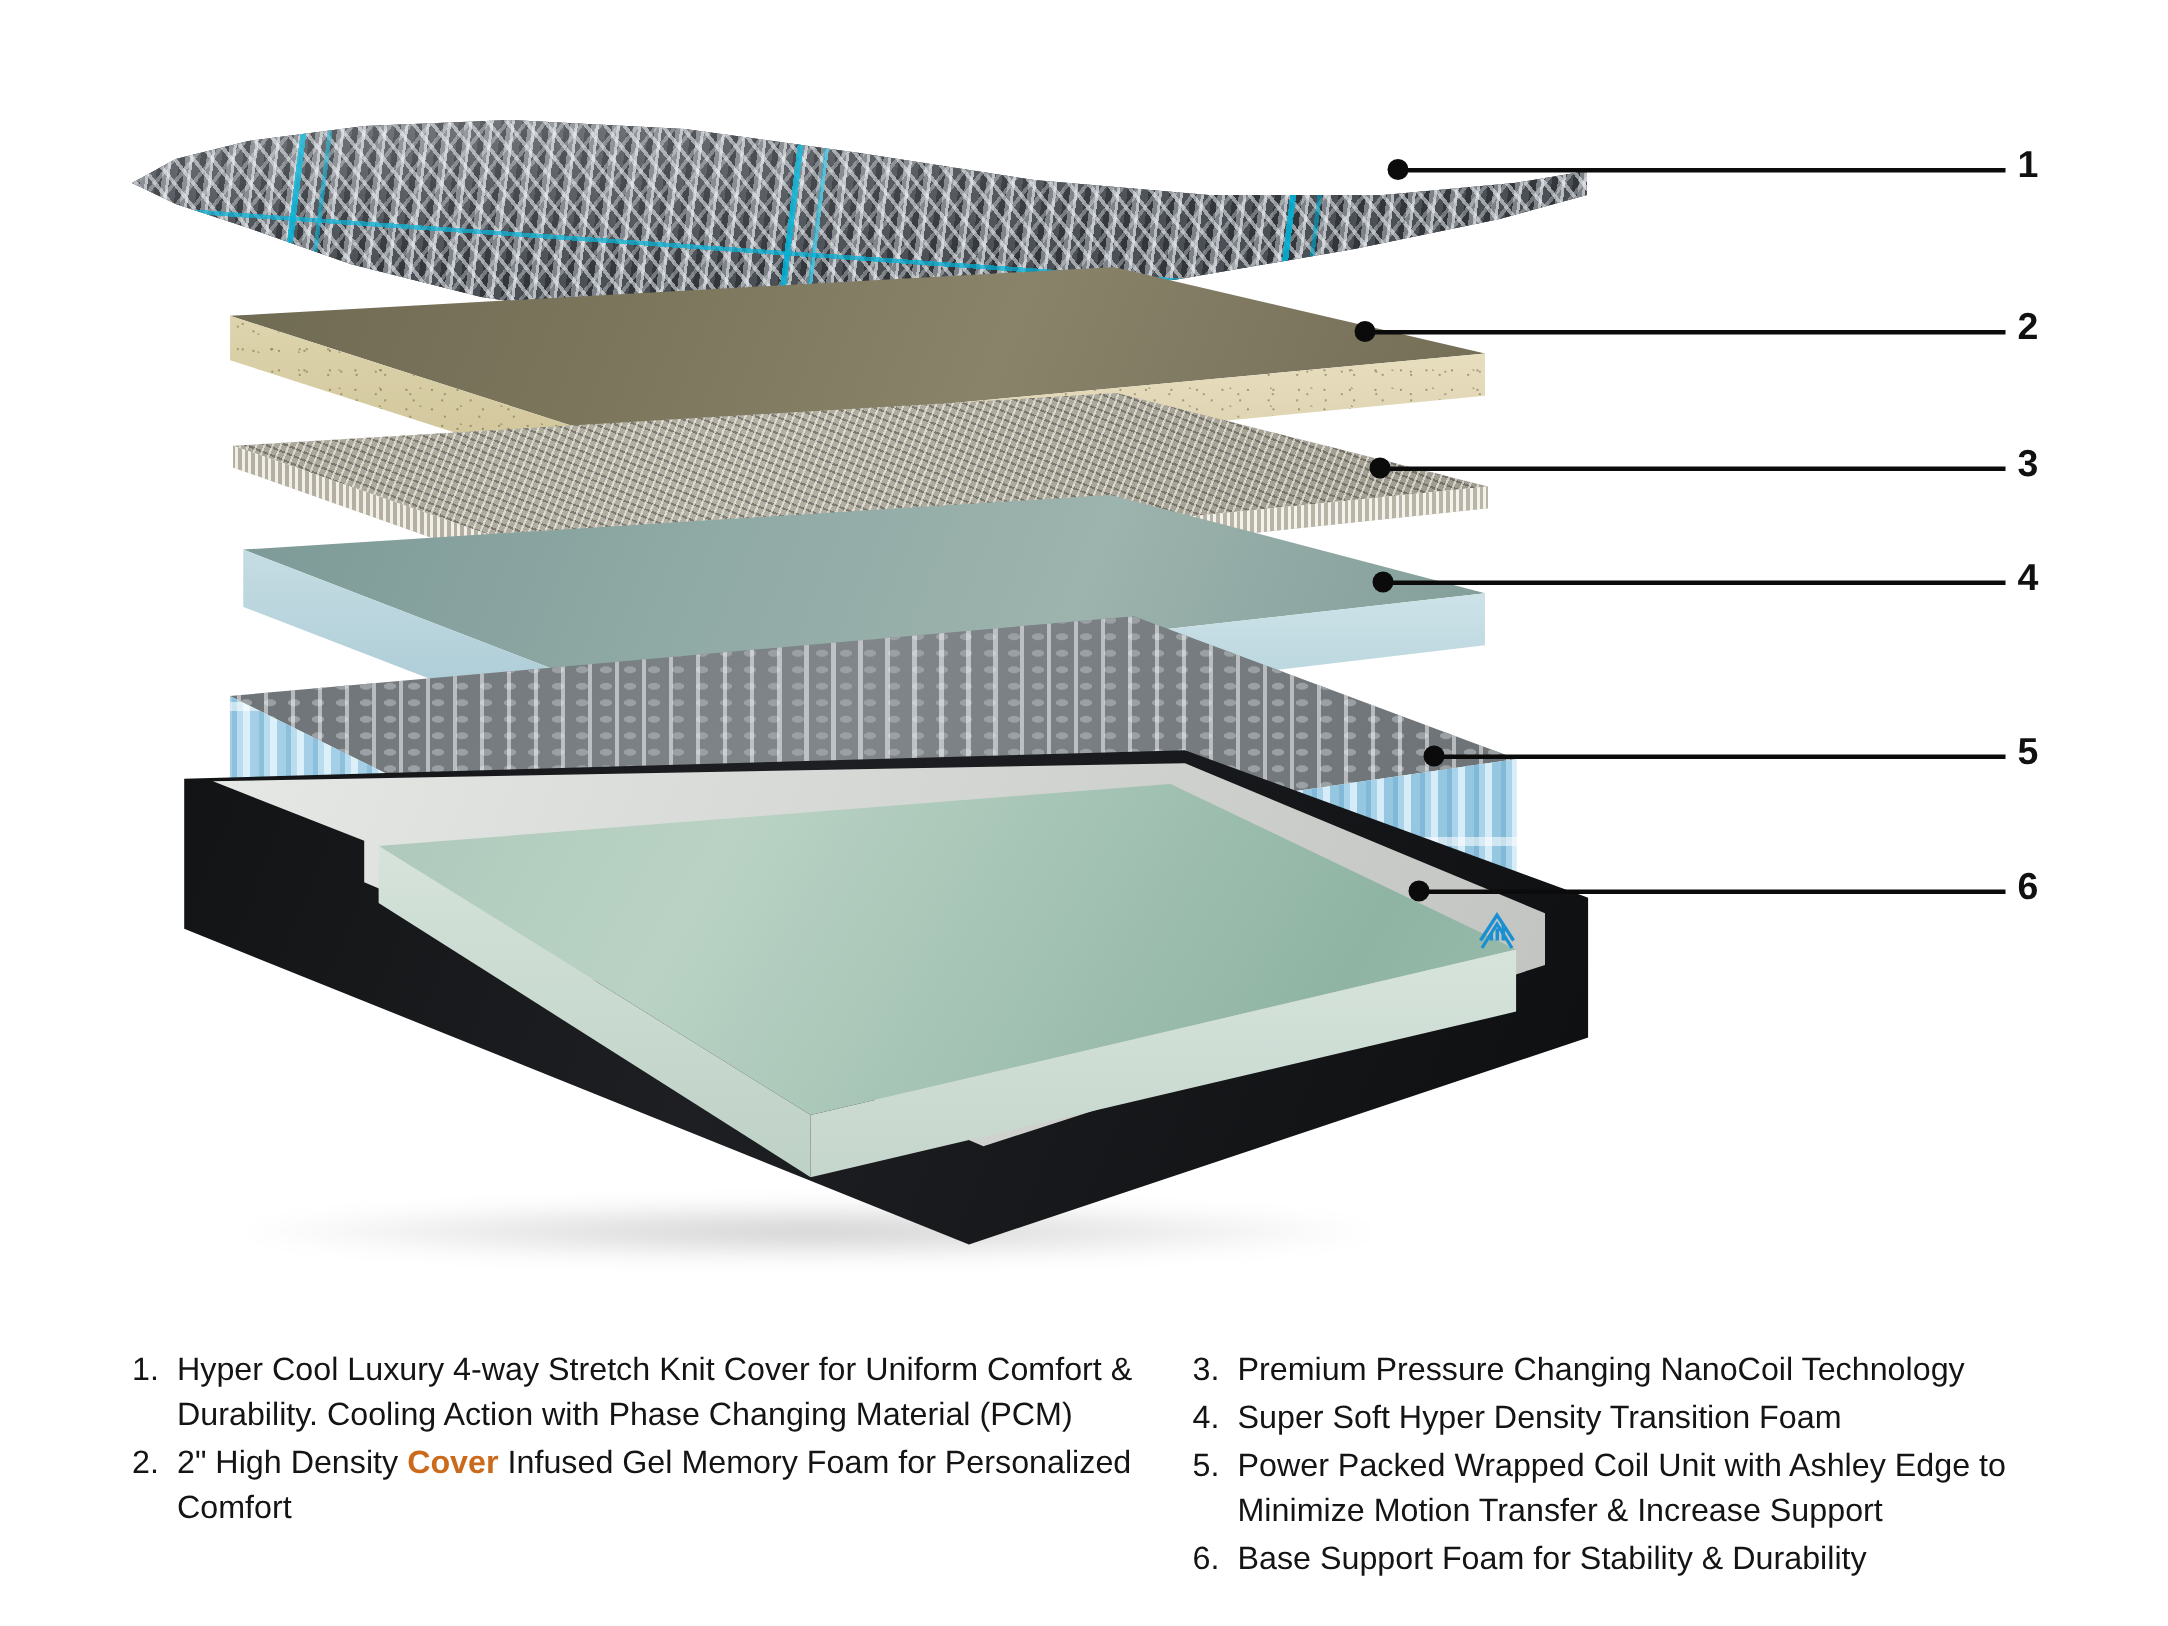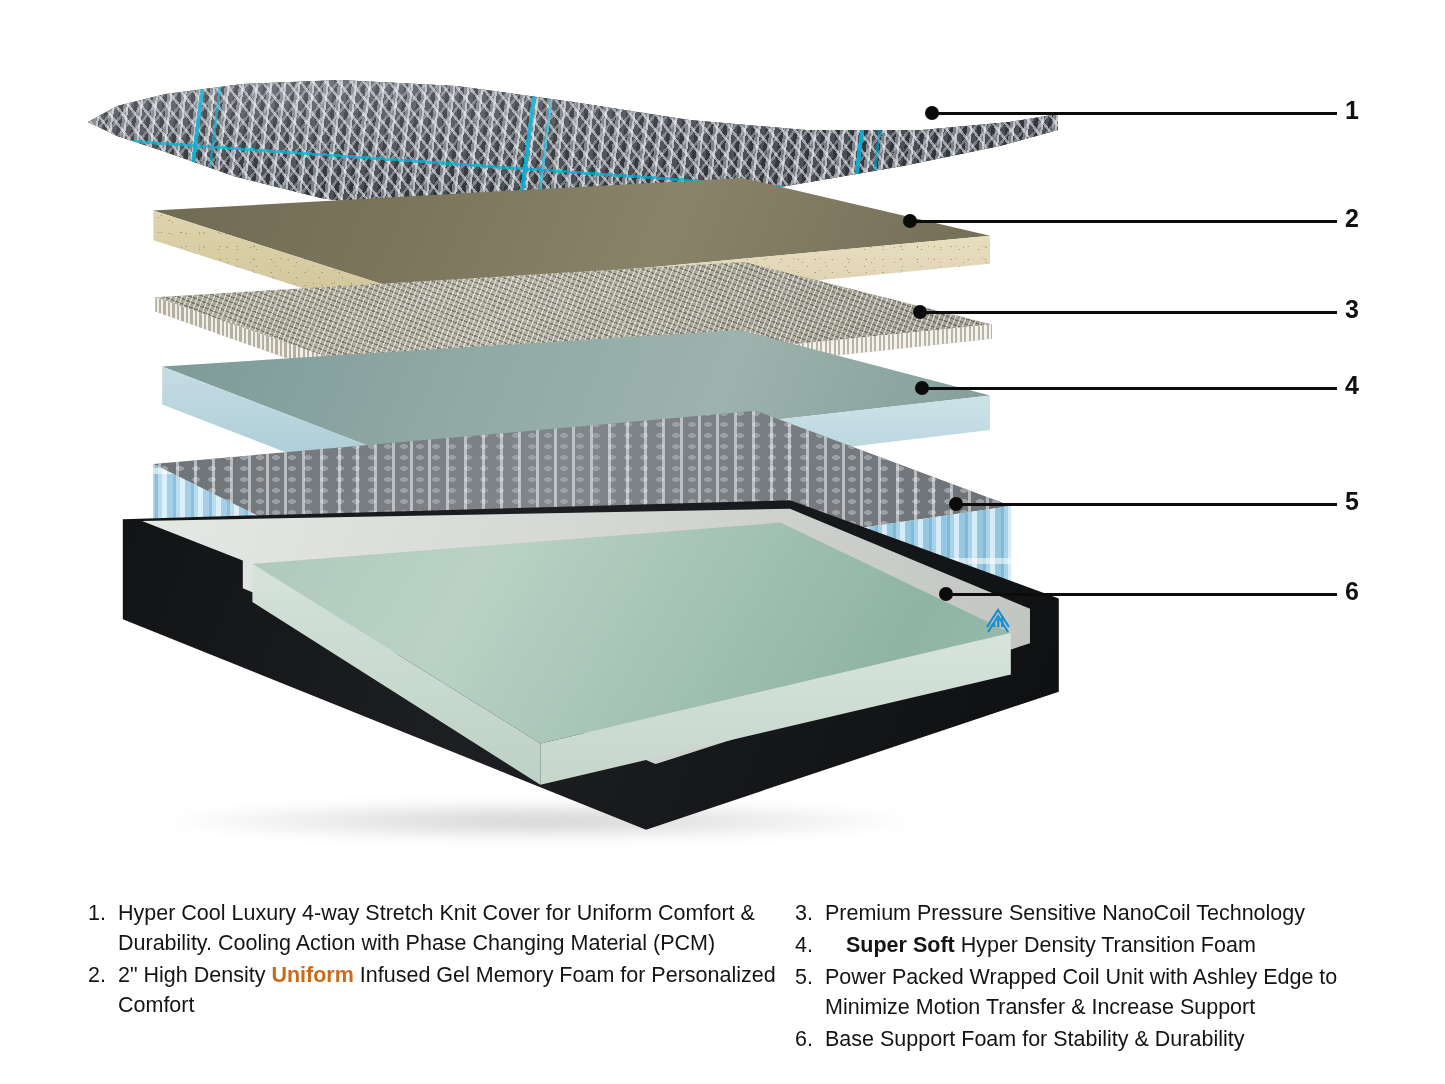--- a/index.html
+++ b/index.html
@@ -218,21 +218,21 @@
   #col-right{left:795px;width:600px;}
   .legend-item{
     display:flex;margin-bottom:2px;
     font-size:21.5px;line-height:30px;color:#141414;
   }
   .legend-item .idx{
     width:30px;flex:none;text-align:left;
   }
   .legend-item .body{flex:1;}
   .hl-copper{color:#cc6a1b;font-weight:bold;}
-  .hl-bold{font-weight:bold;margin-left:21px;}
+  .hl-bold{font-weight:normal;}
 </style>
 </head>
 <body>
 
 <div class="stage">
 
   <div id="knit-wrap">
     <div id="knit-sheet"></div>
     <div id="knit-hilite"></div>
   </div>
@@ -330,27 +330,27 @@
   </div>
 
   <div id="legend">
     <div class="legend-col" id="col-left">
         <div class="legend-item">
           <span class="idx">1.</span>
           <span class="body"><span>Hyper Cool Luxury 4-way Stretch Knit Cover for Uniform Comfort &amp; Durability. Cooling Action with Phase Changing Material (PCM)</span></span>
         </div>
         <div class="legend-item">
           <span class="idx">2.</span>
-          <span class="body"><span>2" High Density </span><span class="hl-copper">Uniform</span><span> Infused Gel Memory Foam for Personalized Comfort</span></span>
+          <span class="body"><span>2" High Density </span><span class="hl-copper">Cover</span><span> Infused Gel Memory Foam for Personalized Comfort</span></span>
         </div>
       </div>
     <div class="legend-col" id="col-right">
         <div class="legend-item">
           <span class="idx">3.</span>
-          <span class="body"><span>Premium Pressure Sensitive NanoCoil Technology</span></span>
+          <span class="body"><span>Premium Pressure Changing NanoCoil Technology</span></span>
         </div>
         <div class="legend-item">
           <span class="idx">4.</span>
           <span class="body"><span class="hl-bold">Super Soft</span><span> Hyper Density Transition Foam</span></span>
         </div>
         <div class="legend-item">
           <span class="idx">5.</span>
           <span class="body"><span>Power Packed Wrapped Coil Unit with Ashley Edge to Minimize Motion Transfer &amp; Increase Support</span></span>
         </div>
         <div class="legend-item">

